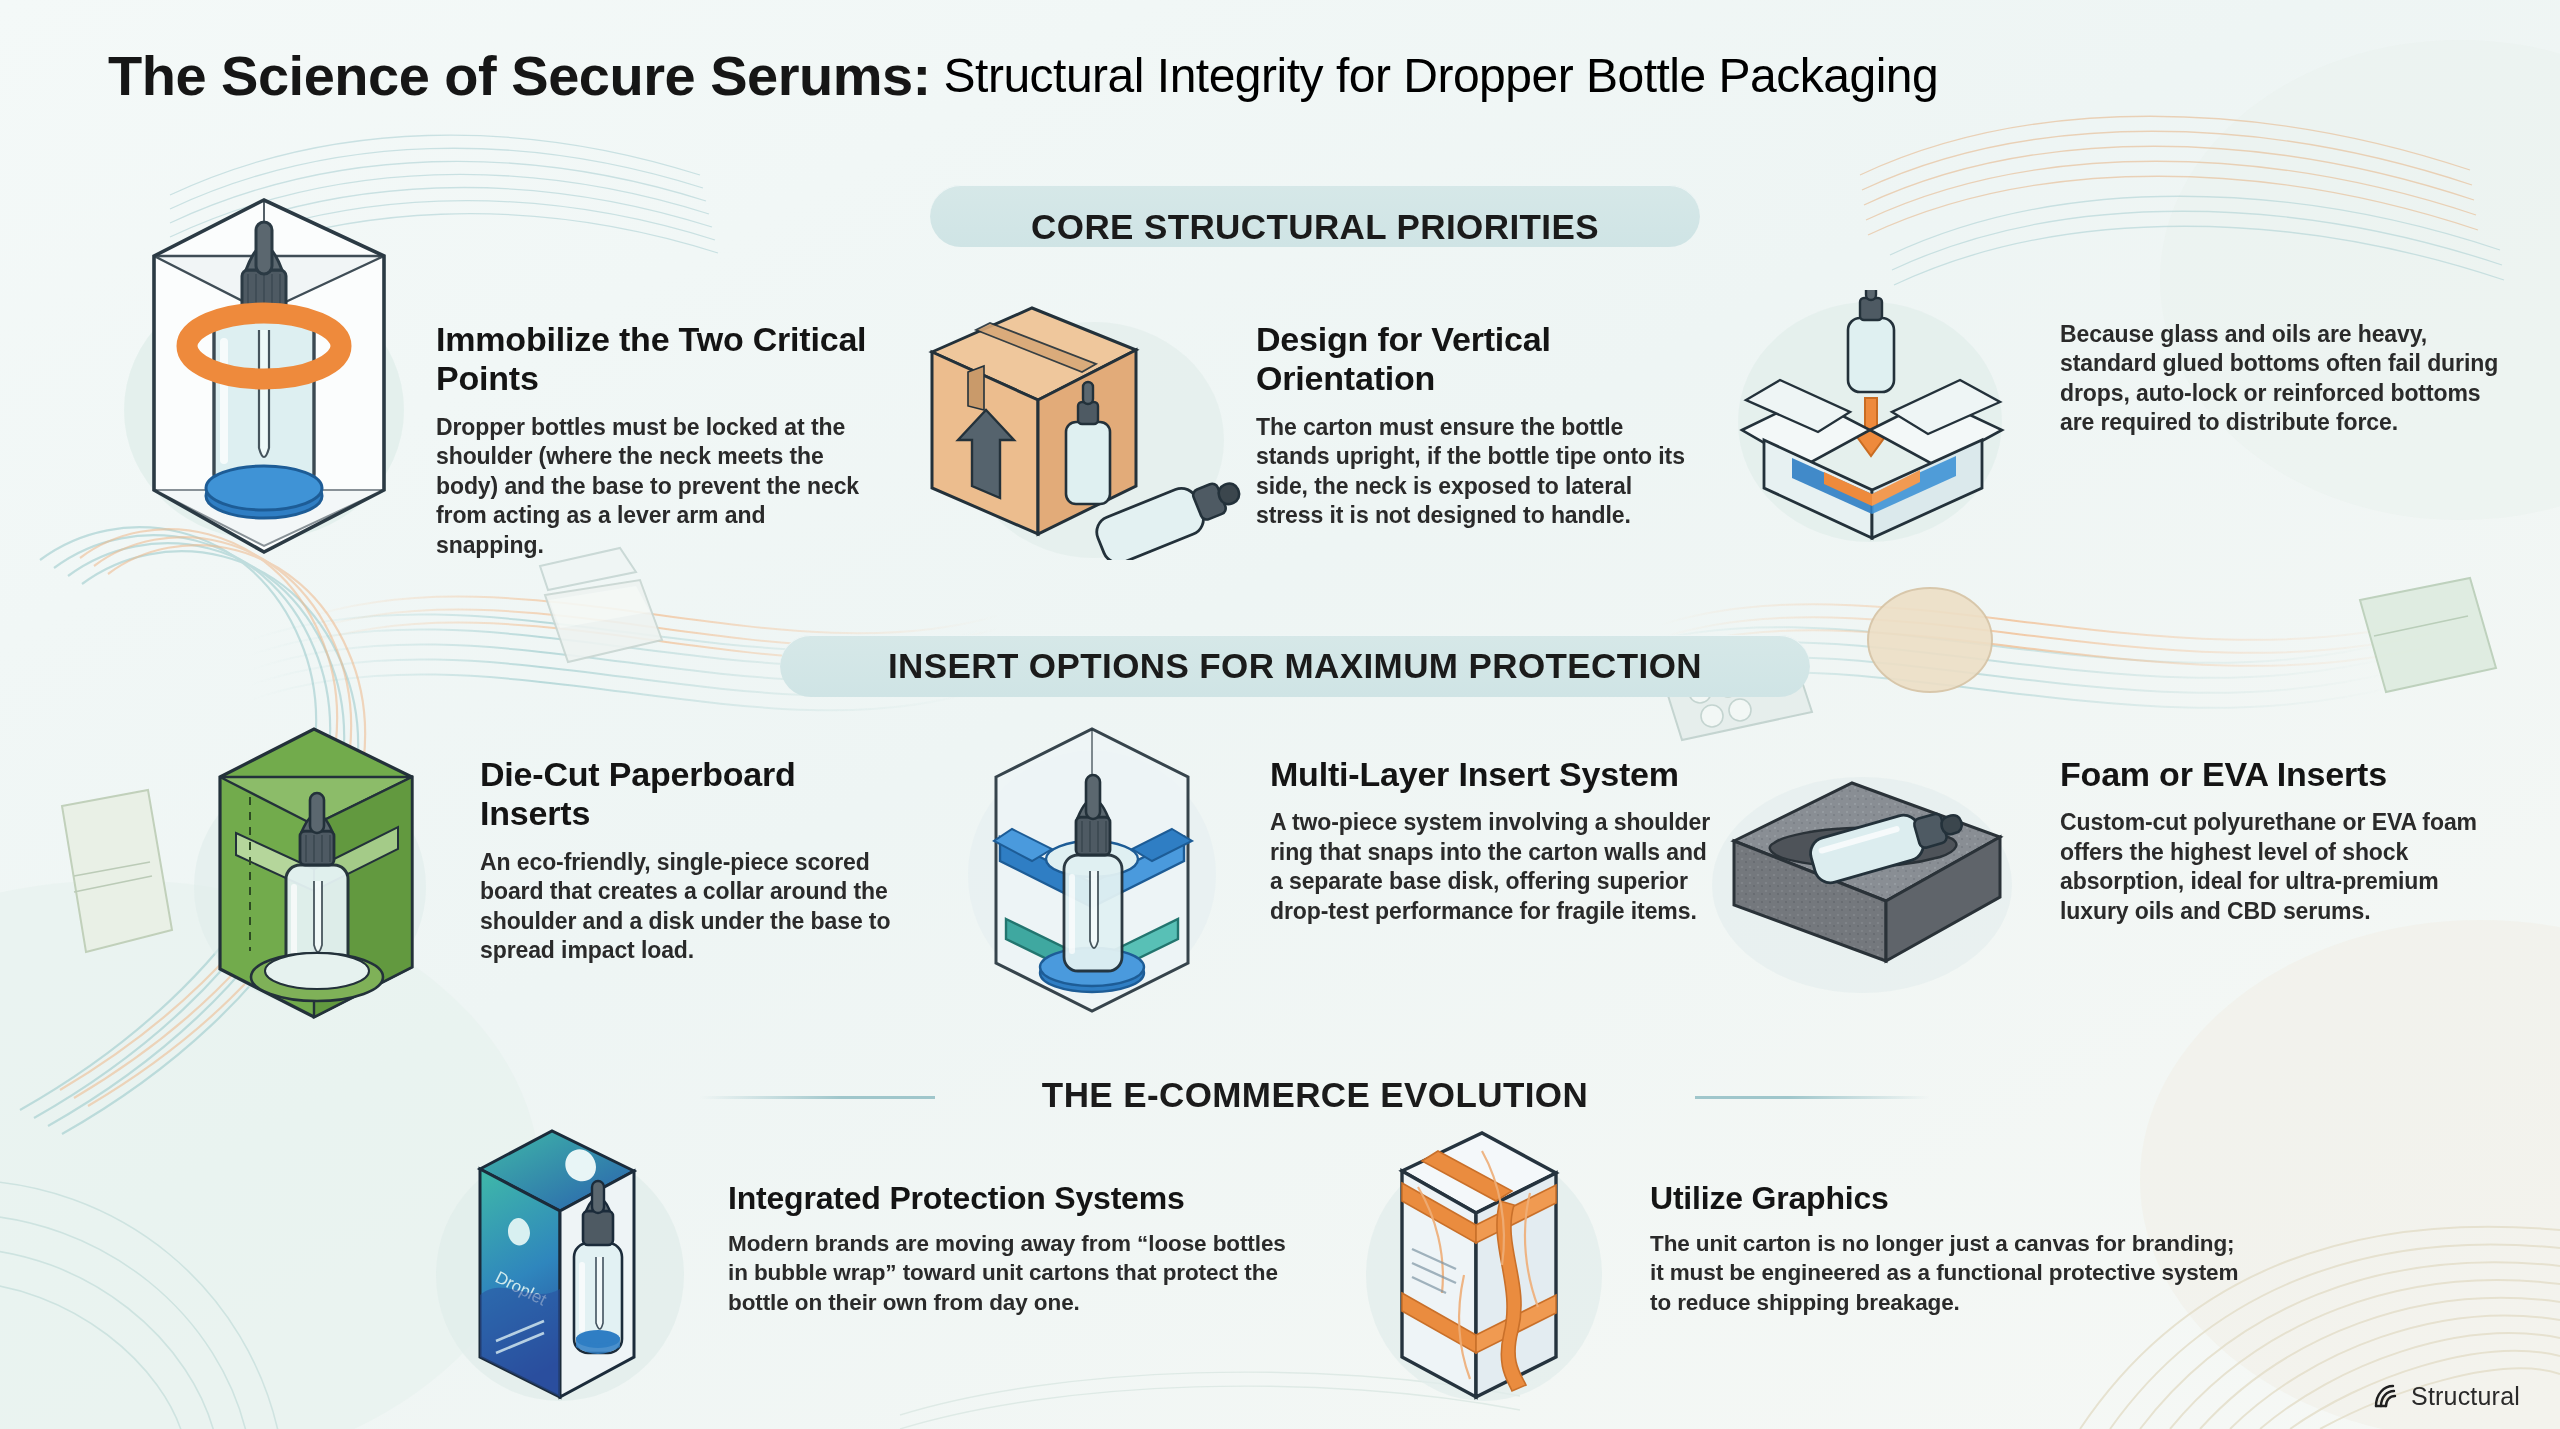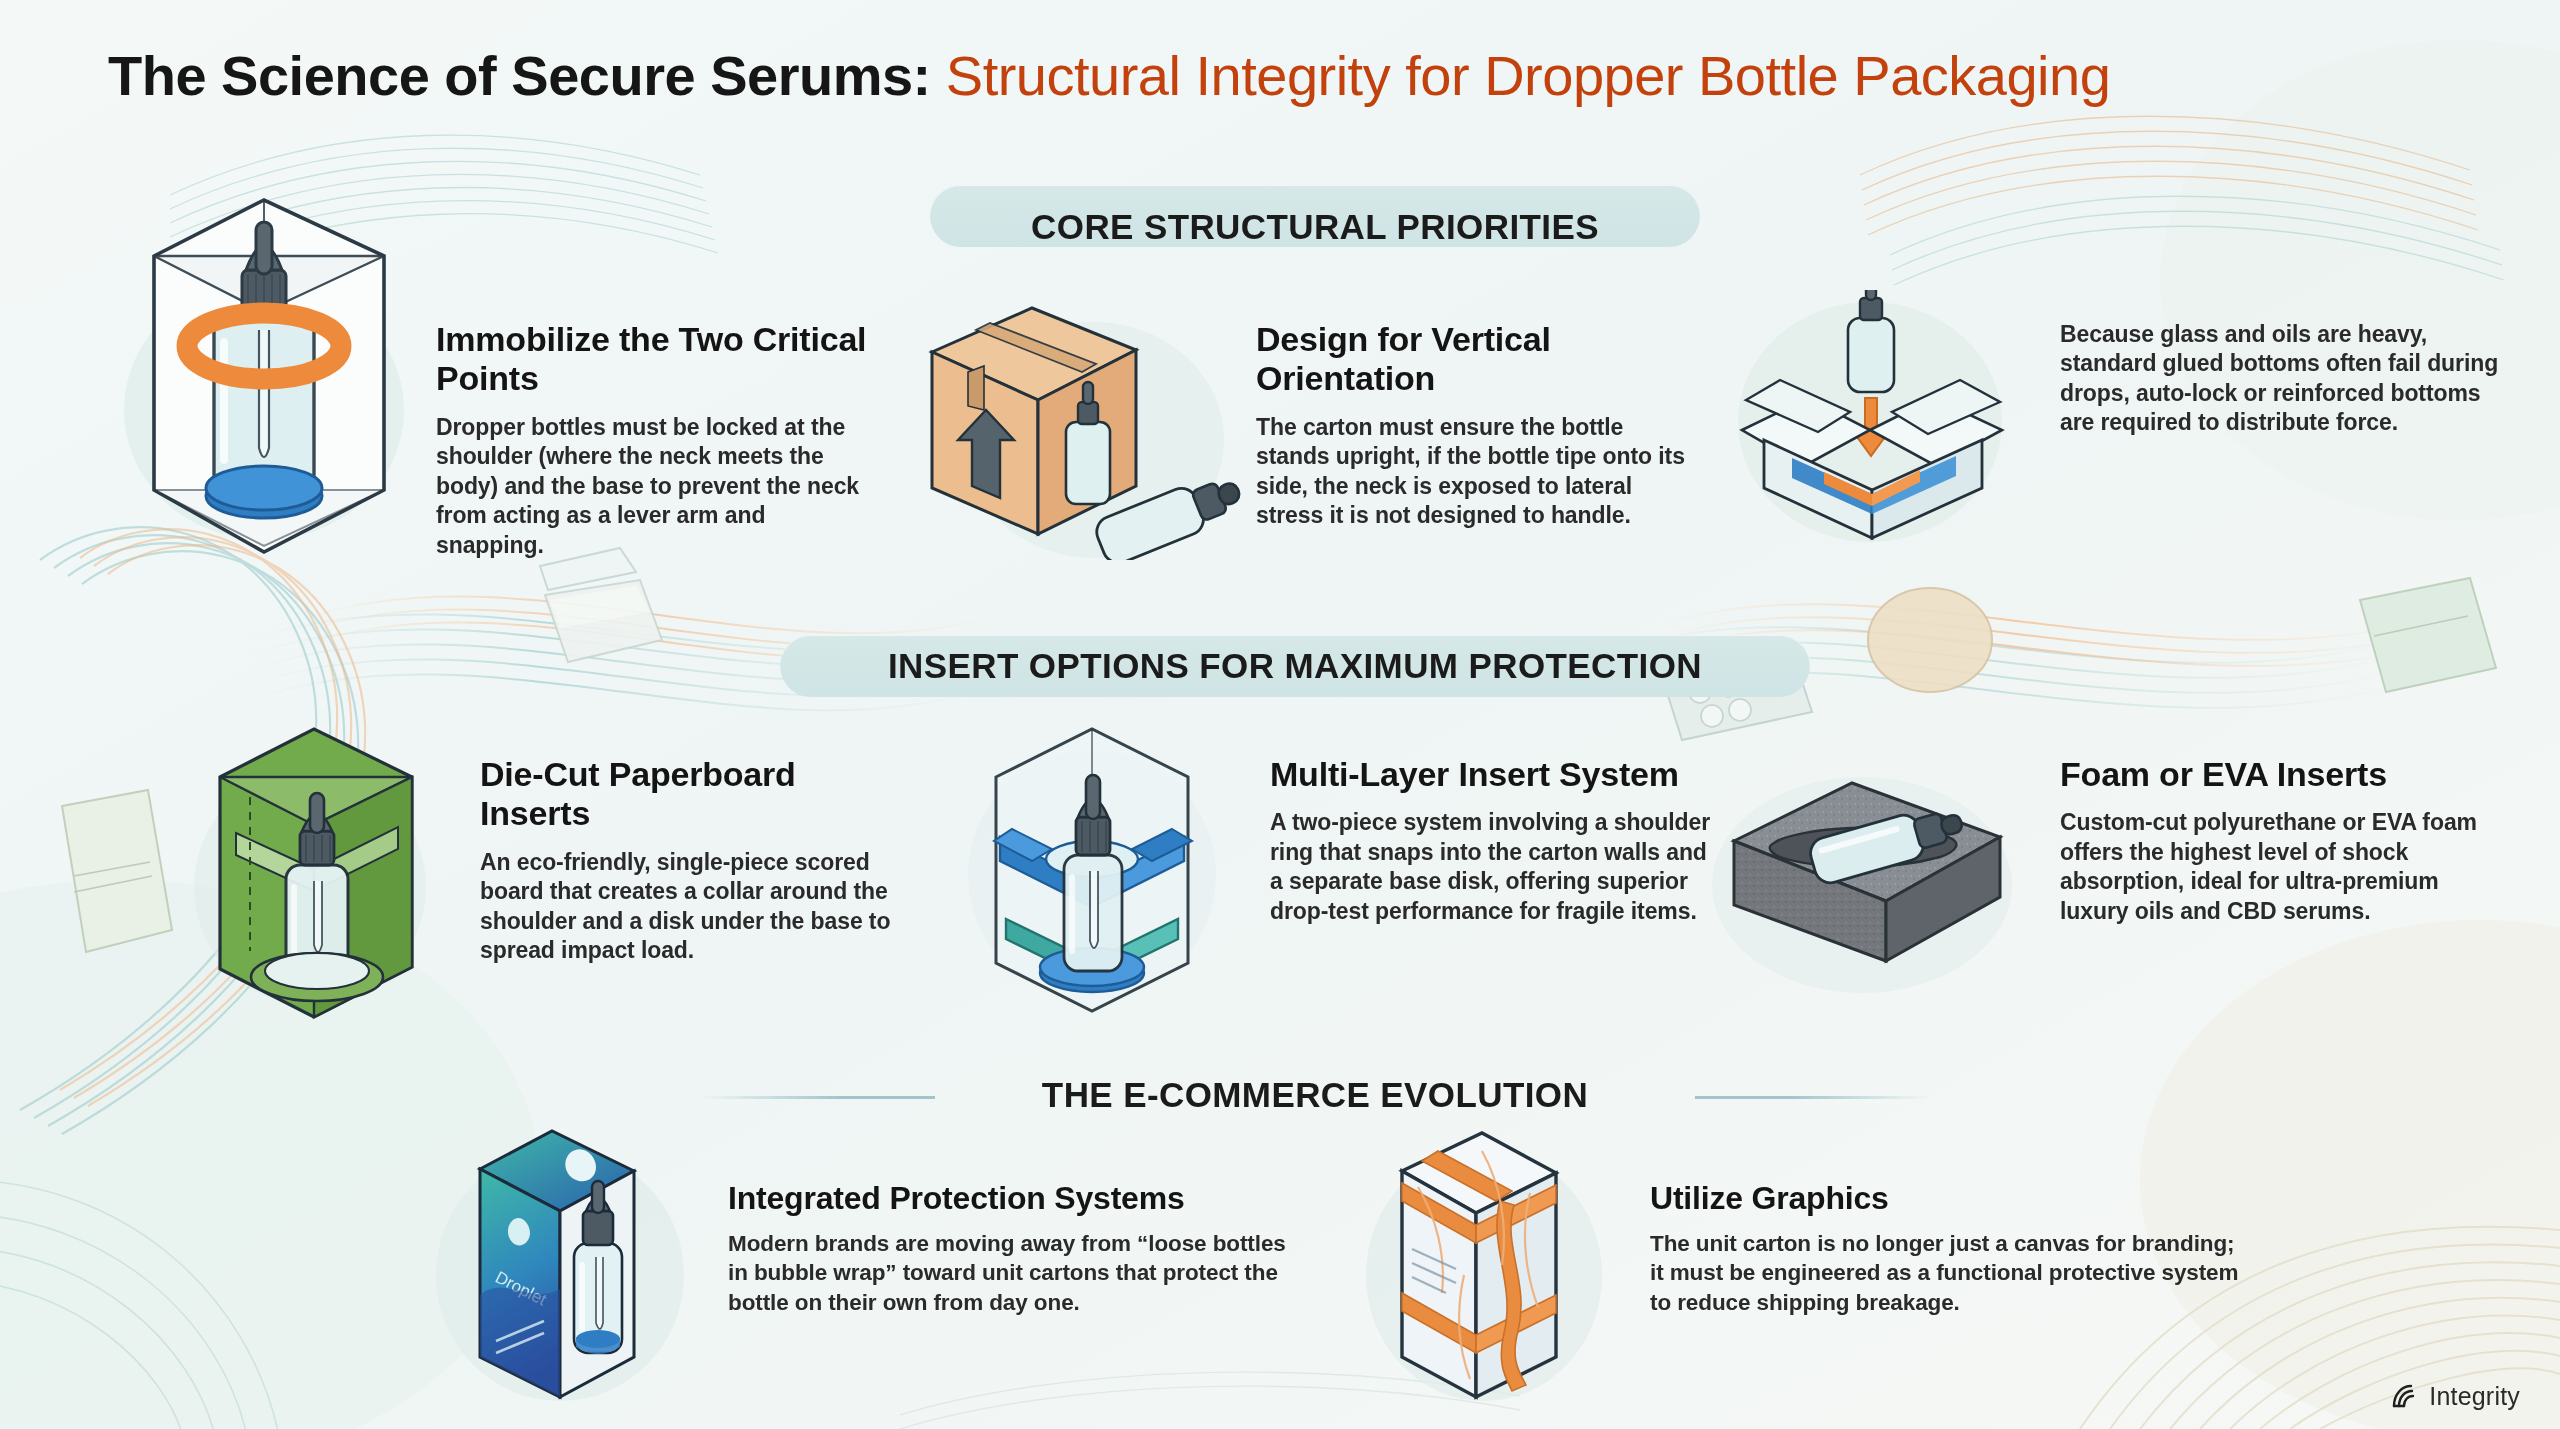--- a/index.html
+++ b/index.html
@@ -18,21 +18,21 @@
 
   
   .title-wrap{
     position:absolute;left:108px;top:40px;width:2400px;height:70px;
     display:flex;align-items:center;
   }
   .title-bold{
     font-size:56px;font-weight:bold;color:#161616;letter-spacing:-0.5px;white-space:pre;
   }
   .title-light{
-    font-size:56px;font-weight:normal;color:#c2410c;letter-spacing:-0.5px;white-space:pre;
+    font-size:48px;font-weight:normal;color:#000000;letter-spacing:-0.5px;white-space:pre;
   }
 
   
   .banner{
     position:absolute;height:62px;border-radius:31px;
     background:linear-gradient(180deg,#d6e8e8 0%, #cfe4e5 100%);
     display:flex;align-items:center;justify-content:center;
     box-shadow:0 1px 0 rgba(255,255,255,.6) inset;
   }
   .banner span{
@@ -573,16 +573,16 @@
     </div>
   </div>
 
   <div id="watermark">
     <svg width="30" height="30" viewBox="0 0 30 30">
       <path d="M5 25 C5 13 13 5 22 5" fill="none" stroke="#1f1f1f" stroke-width="2.4" stroke-linecap="round"></path>
       <path d="M10 25 C10 16 16 10 23 10" fill="none" stroke="#1f1f1f" stroke-width="2.4" stroke-linecap="round"></path>
       <path d="M15 25 C15 19 19 15 24 15" fill="none" stroke="#1f1f1f" stroke-width="2.4" stroke-linecap="round"></path>
       <path d="M5 25 L15 25" fill="none" stroke="#1f1f1f" stroke-width="2.4" stroke-linecap="round"></path>
     </svg>
-    <span class="wm-text">Integrity</span>
+    <span class="wm-text">Structural</span>
   </div>
 
 </div>
 
 </body></html>

